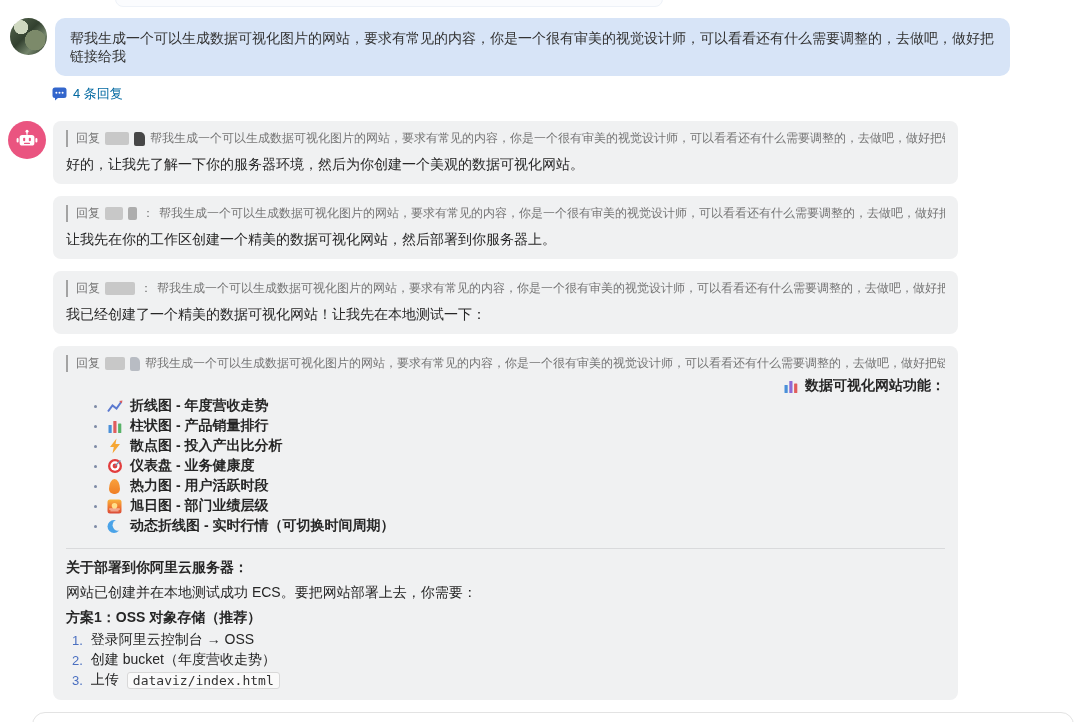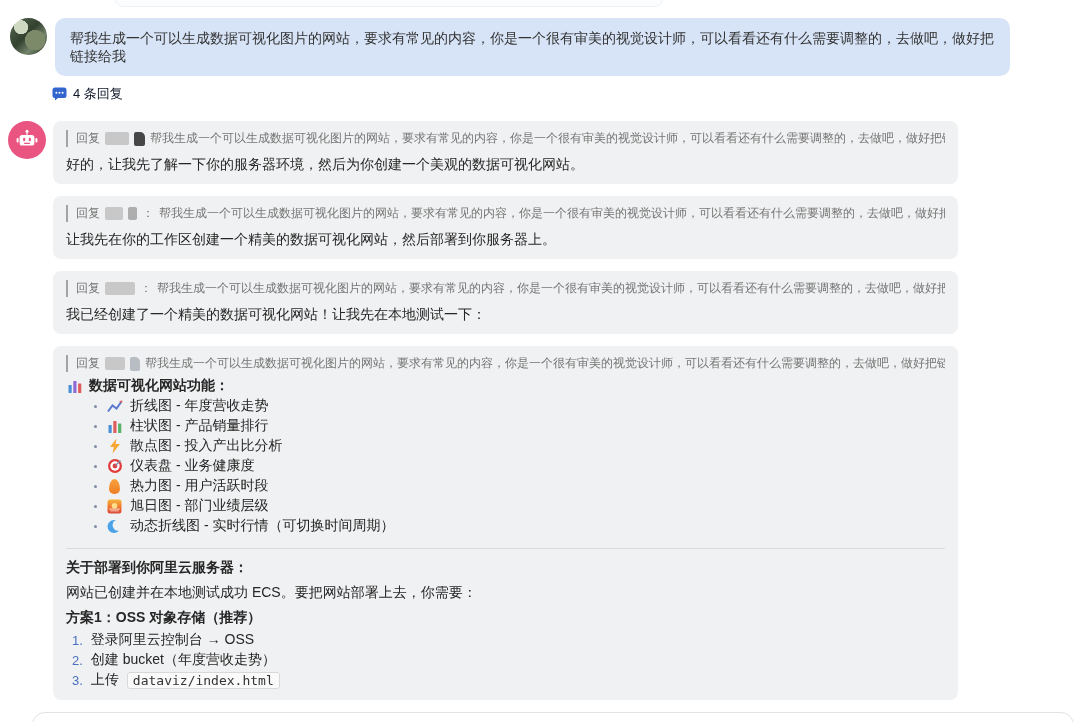--- a/index.html
+++ b/index.html
@@ -11,41 +11,41 @@
   .user-row{display:flex;align-items:flex-start;gap:8px;padding:18px 0 0 10px;}
   .avatar{width:37px;height:37px;border-radius:50%;flex:none;}
   .user-avatar{background:
        radial-gradient(circle at 30% 25%,#cfd8c0 0 18%,transparent 19%),
        radial-gradient(circle at 68% 60%,#7c8a6a 0 30%,transparent 31%),
        linear-gradient(135deg,#5a6a52 0%,#32402f 45%,#74856b 70%,#222b20 100%);}
   .user-bubble{background:#d7e4f7;border-radius:10px;padding:11px 15px;
        font-size:14px;line-height:18px;color:#333;max-width:925px;}
   
   .replies-link{display:flex;align-items:center;gap:6px;margin:9px 0 0 52px;
-       color:#0f172a;font-size:13px;cursor:pointer;width:max-content;}
+       color:#0369a1;font-size:13px;cursor:pointer;width:max-content;}
   
   .assistant-row{display:flex;align-items:flex-start;margin-top:18px;padding-left:8px;}
   .robot-avatar{width:38px;height:38px;border-radius:50%;background:#ea5480;flex:none;
        display:flex;align-items:center;justify-content:center;}
   .reply-col{margin-left:7px;width:905px;}
   .card{background:#f0f1f2;border-radius:8px;padding:9px 13px 10px;margin-bottom:12px;}
   .quote{display:flex;align-items:center;gap:5px;font-size:12px;color:#757575;
        border-left:2px solid #a3a3a3;padding-left:8px;line-height:17px;
        white-space:nowrap;overflow:hidden;cursor:pointer;}
   .q-text{overflow:hidden;flex:1;}
   .blob{display:inline-block;border-radius:2px;flex:none;filter:blur(.6px);}
   .blob-l{width:24px;height:13px;background:#c8c8c8;}
   .blob-s{width:9px;height:13px;background:#adadad;}
   .blob-d{width:11px;height:14px;background:#474747;border-radius:2px 5px 2px 2px;}
   .blob-p{width:10px;height:14px;background:#b8bcc3;border-radius:2px 5px 2px 2px;}
   .resp{font-size:14px;line-height:19px;margin-top:8px;color:#262626;}
   
   .p14{font-size:14px;line-height:20px;margin:5px 0 0;}
-  .h14{font-size:14px;line-height:21px;margin:3px 0 0;font-weight:bold;display:flex;align-items:center;gap:6px;}
-  .feat-list{margin:0;padding:0;list-style:none;}
+  .h14{font-size:14px;line-height:21px;margin:3px 0 0;font-weight:bold;display:flex;align-items:center;gap:6px;justify-content:flex-end;}
+  .feat-list{margin:0;padding:0;list-style:none;font-weight:bold;}
   .feat{display:flex;align-items:center;gap:7px;height:20px;font-size:14px;margin-left:28px;}
   .dot{width:3px;height:3px;border-radius:50%;background:#7d8aa5;flex:none;margin-right:2px;}
   .fi{width:17px;height:17px;flex:none;display:inline-flex;align-items:center;justify-content:center;}
   .divider{border-top:1px solid #d9dadc;margin:12px 0 8px 0;}
   .bold{font-weight:bold;}
   .step{display:flex;align-items:center;gap:8px;height:20px;font-size:14px;margin:0 0 0 6px;}
   .num{color:#4a6fc0;font-size:13px;flex:none;}
   code.chip{font-family:"DejaVu Sans Mono","Liberation Mono",monospace;font-size:13px;
        background:#fafafa;border:1px solid #d8d8d8;border-radius:3px;padding:0 5px;color:#333;}
   .bottom-box{position:absolute;left:32px;top:712px;width:1040px;height:16px;

